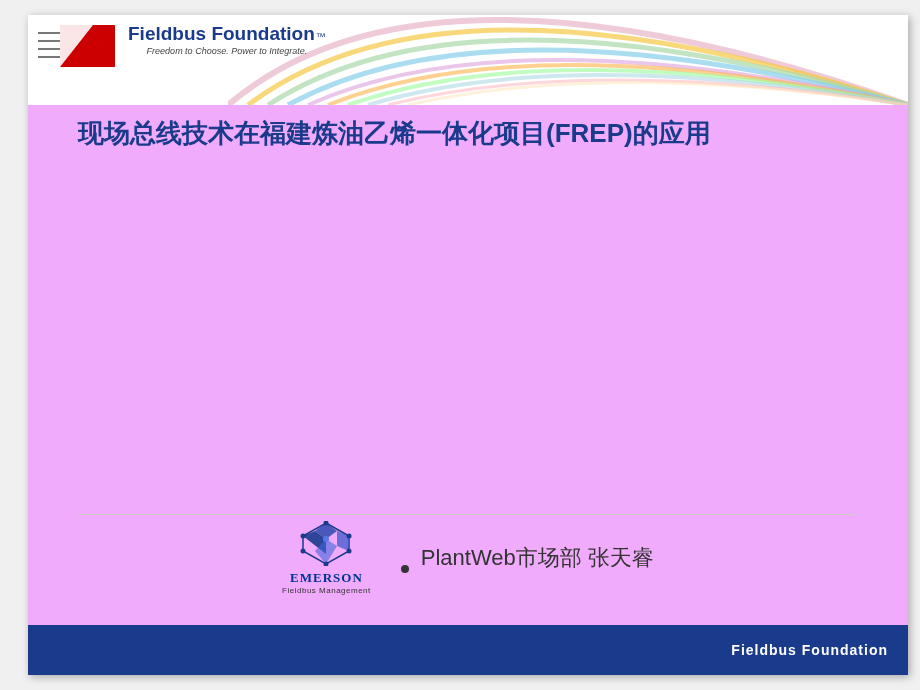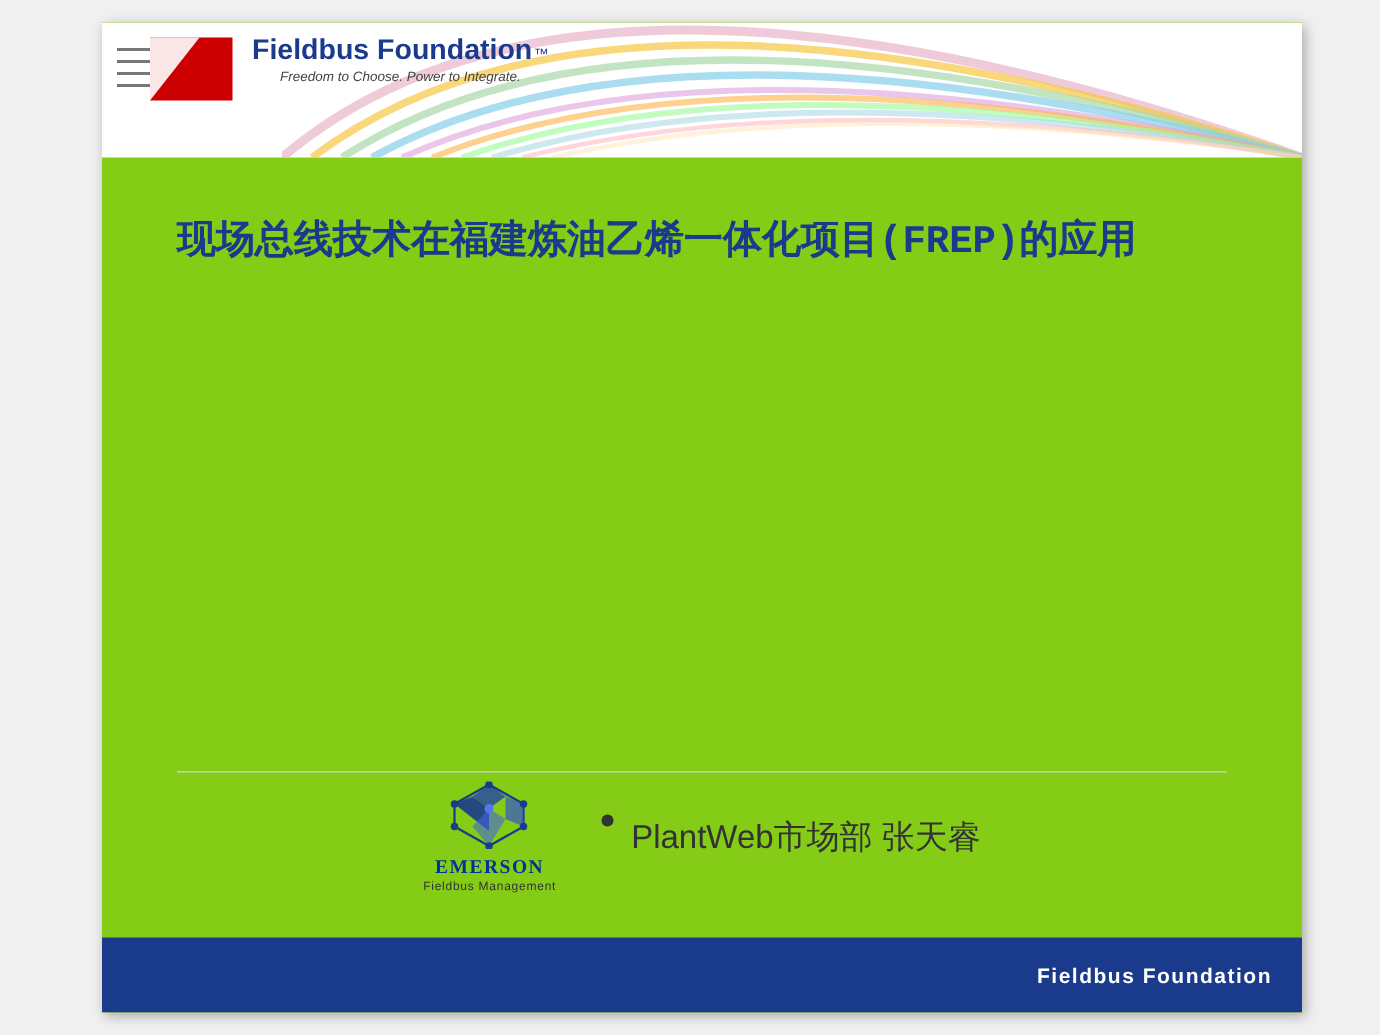--- a/index.html
+++ b/index.html
@@ -8,23 +8,23 @@
       width: 920px;
       height: 690px;
       background: #f0f0f0;
       display: flex;
       align-items: center;
       justify-content: center;
       font-family: Arial, sans-serif;
     }
 
     .slide {
-      width: 800px;
+      width: 880px;
       height: 660px;
-      background: #84cc16;
+      background: #f0abfc;
       position: relative;
       box-shadow: 2px 2px 8px rgba(0,0,0,0.3);
       overflow: hidden;
       margin-left: 16px;
     }
 
     
     .header {
       position: absolute;
       top: 0;
@@ -59,24 +59,23 @@
 
     .ff-logo-text {
       margin-left: 10px;
       display: flex;
       flex-direction: column;
     }
 
     
     .main-title {
       position: absolute;
-      top: 128px;
+      top: 100px;
       left: 50px;
       right: 50px;
-      font-family: Liberation Mono, monospace;
     }
 
     .main-title-text {
       font-size: 26px;
       font-weight: bold;
       color: #1a3a8c;
       line-height: 1.4;
     }
 
     
@@ -113,21 +112,21 @@
 
     .emerson-sub {
       font-size: 8px;
       color: #333333;
       text-align: center;
       letter-spacing: 0.5px;
     }
 
     .bullet-point {
       display: flex;
-      align-items: flex-start;
+      align-items: flex-end;
       gap: 12px;
     }
 
     .bullet-dot {
       width: 8px;
       height: 8px;
       border-radius: 50%;
       background: #333333;
       flex-shrink: 0;
     }

